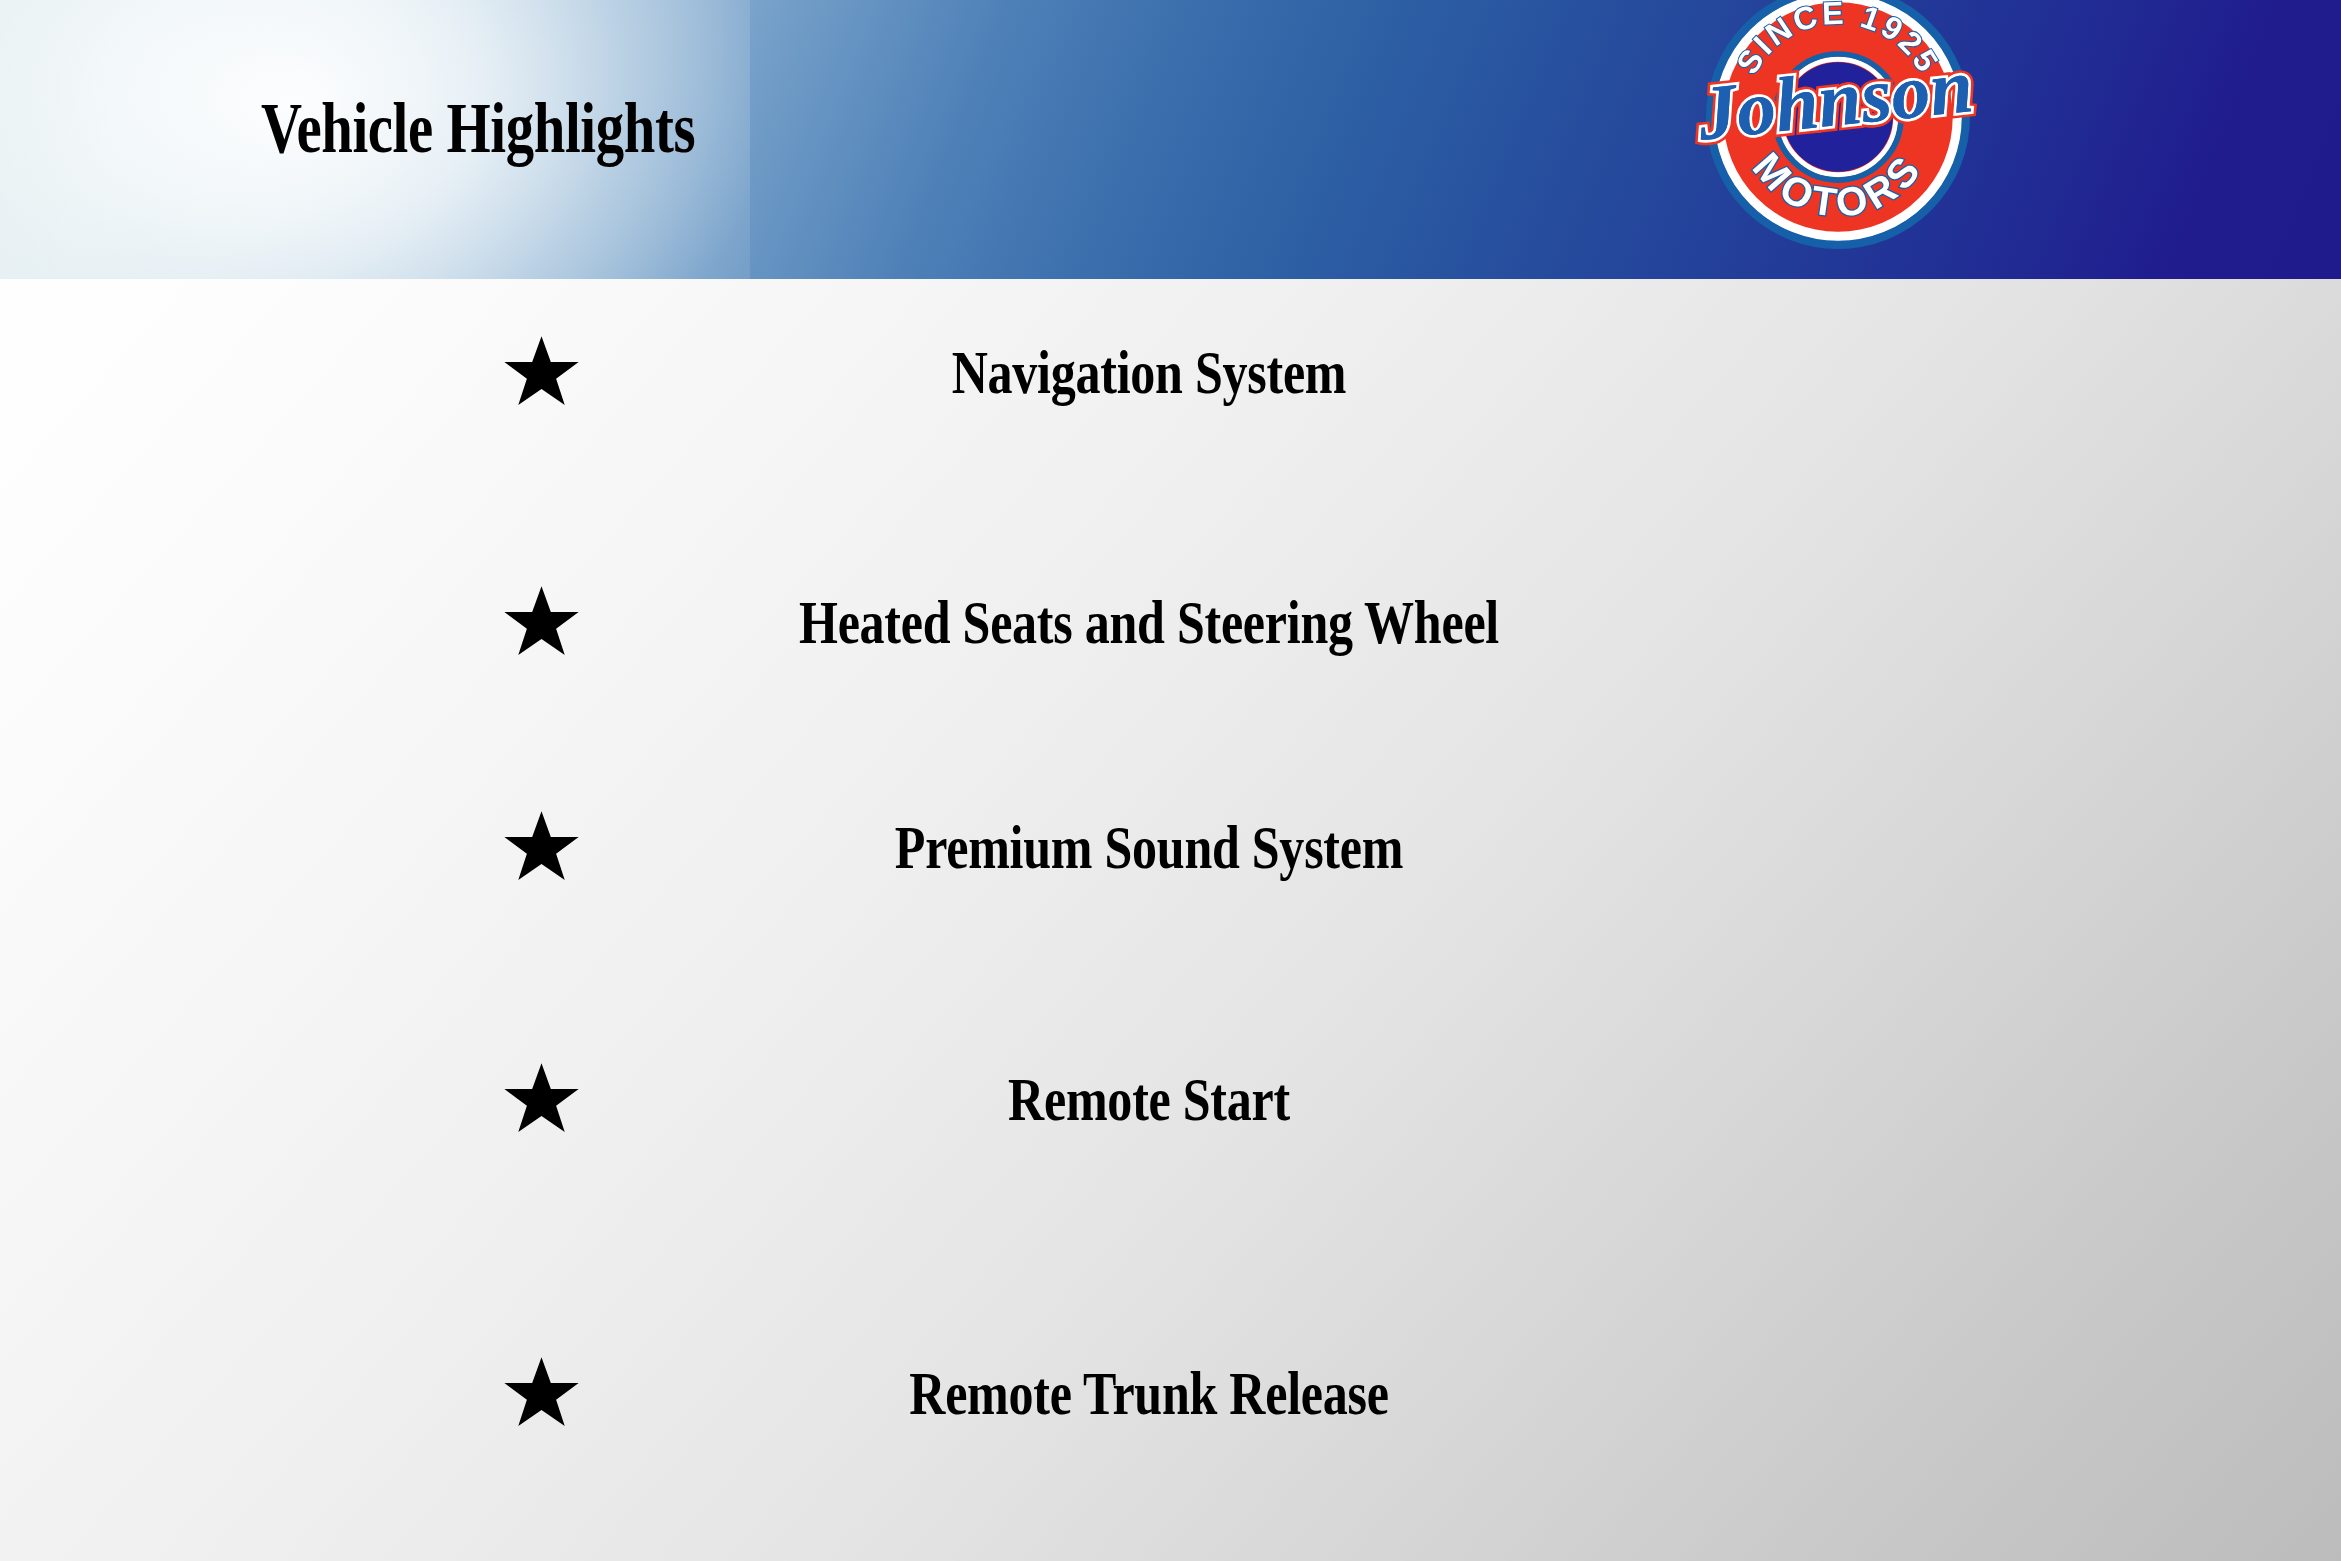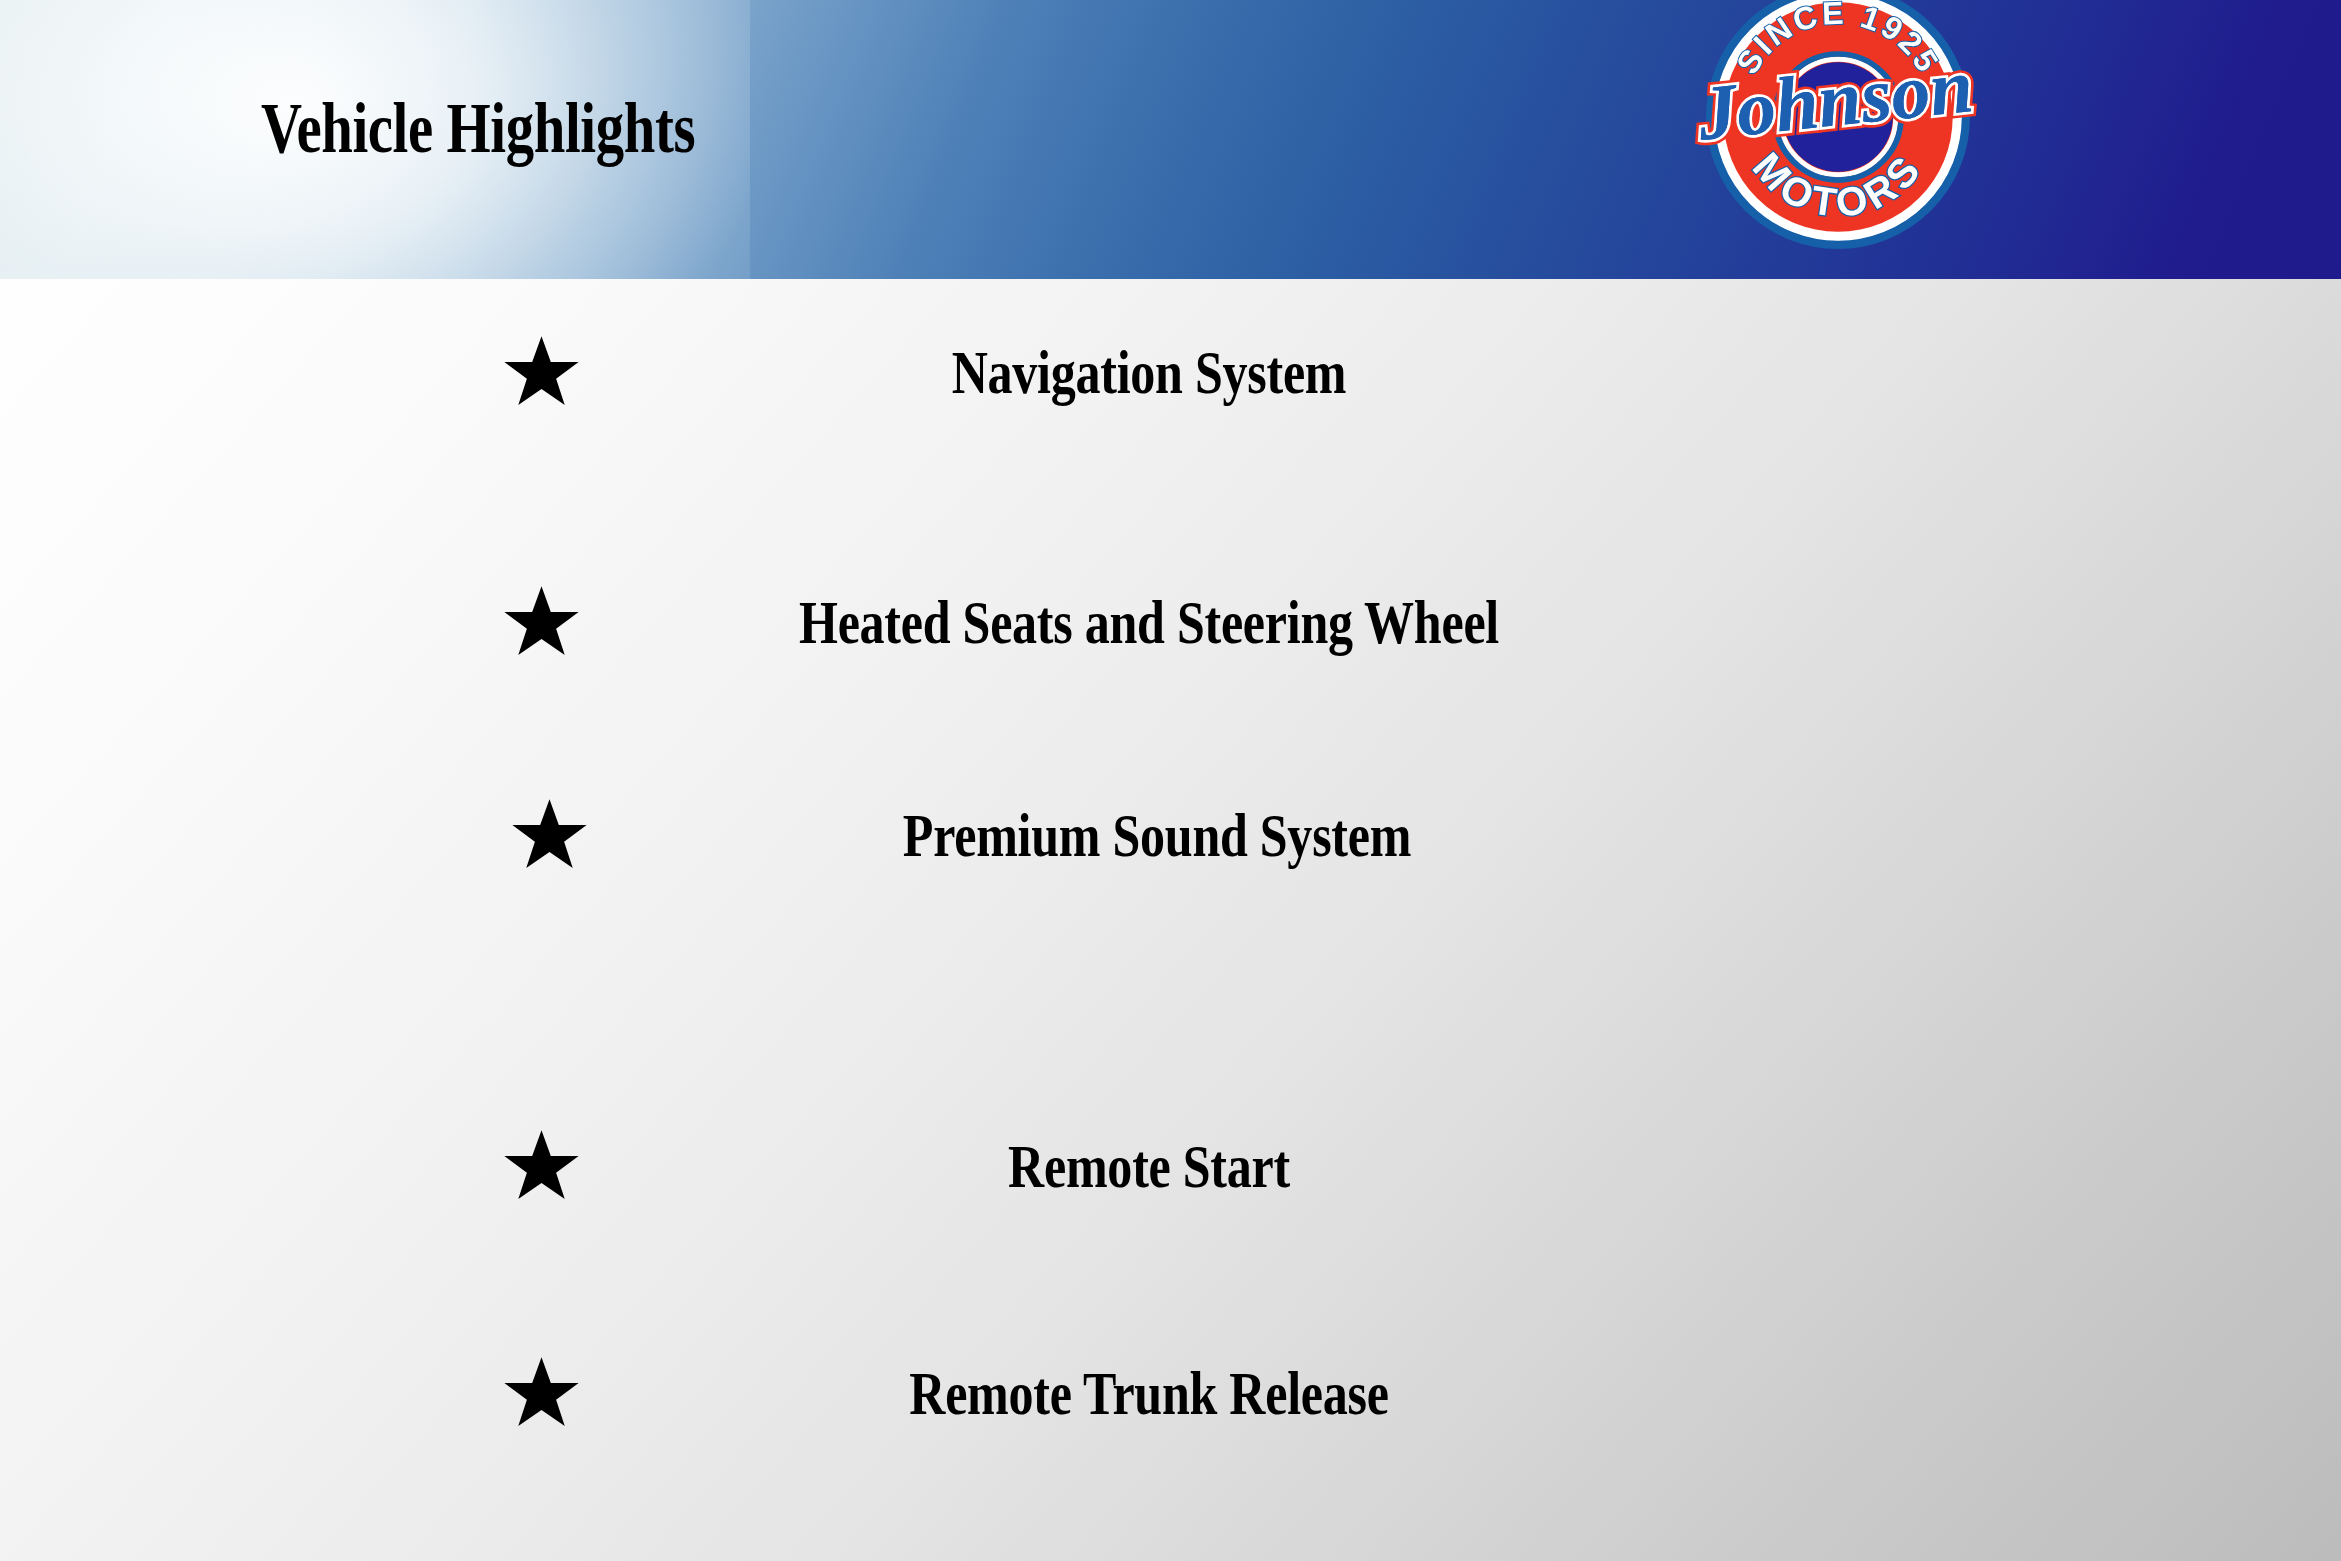--- a/index.html
+++ b/index.html
@@ -136,22 +136,22 @@
     font-size: 61px;
     line-height: 1.22;
     color: #000000;
     letter-spacing: -0.3px;
     transform: scaleX(0.82);
   }
 
   
   #row-0 { top: 55px; }
   #row-1 { top: 305px; }
-  #row-2 { top: 518px; margin-left: 8px; }
-  #row-3 { top: 849px; }
+  #row-2 { top: 530px; }
+  #row-3 { top: 782px; }
   #row-4 { top: 1076px; }
 </style>
 </head>
 <body>
 
 <div id="slide">
 
   <div id="header">
     <div id="header-bloom"></div>
   </div>

